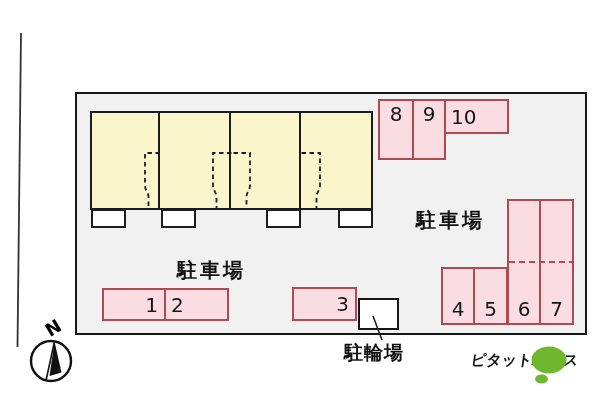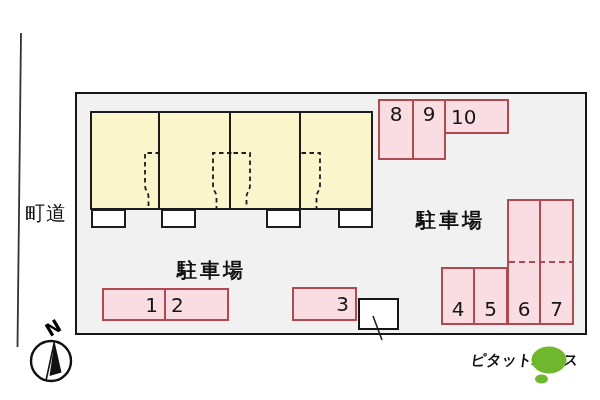--- a/index.html
+++ b/index.html
@@ -105,23 +105,23 @@
       <div class="space abs pos-top" style="left: 412px; top: 99px; width: 34px; height: 61px;">
         <span class="num">9</span>
       </div>
       <div class="space abs pos-left" style="left: 444px; top: 99px; width: 65px; height: 35px;">
         <span class="num">10</span>
       </div>
     </div>
 
   <div id="bicycle-box" class="abs"></div>
 
-  <div id="road-label" class="abs jp-label">町道</div>
   <div id="parking-label-right" class="abs jp-label">駐車場</div>
   <div id="parking-label-left" class="abs jp-label">駐車場</div>
+  <div id="bicycle-label" class="abs jp-label">駐輪場</div>
   <div id="logo-text" class="abs">ピタットハウス</div>
 
   <svg id="overlay-svg" class="abs" width="600" height="400" viewBox="0 0 600 400">
 
     <line x1="21" y1="33" x2="17.5" y2="347" stroke="#333" stroke-width="1.8"></line>
 
     <g stroke="#1c1c1c" stroke-width="1.8" fill="none" stroke-dasharray="4.5 3.5">
       <path d="M 160 153 H 145 V 185 C 145 191 148.5 192 148.5 197 V 208"></path>
       <path d="M 231.5 153 H 213 V 185 C 213 191 216.5 192 216.5 197 V 208"></path>
       <path d="M 233.5 153 H 250 V 185 C 250 191 246.5 192 246.5 197 V 208"></path>

